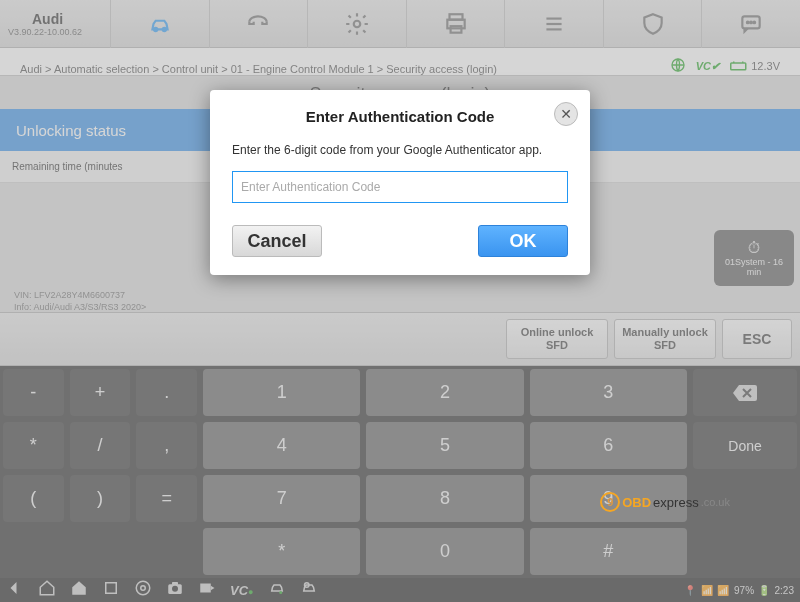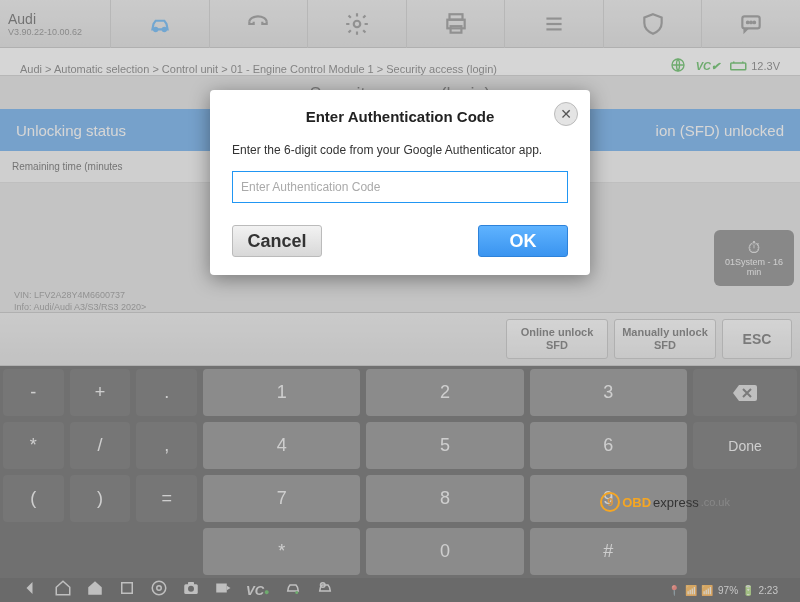--- a/index.html
+++ b/index.html
@@ -1,21 +1,21 @@
 <!DOCTYPE html>
 <html><head>
 <meta charset="utf-8">
 <style>
   * { box-sizing: border-box; margin: 0; padding: 0; font-family: Arial, Helvetica, sans-serif; }
   body { width: 800px; height: 602px; overflow: hidden; background: #d8d8d8; position: relative; }
 
   
   .topbar { height: 48px; background: linear-gradient(#e6e6e6,#d2d2d2); display: flex; align-items: center; border-bottom: 1px solid #aaa; }
   .topbar-left { width: 110px; padding: 4px 8px; }
-  .topbar-title { font-size: 14px; font-weight: normal; color: #222; }
+  .topbar-title { font-size: 14px; font-weight: bold; color: #222; margin-left: 24px; }
   .topbar-ver { font-size: 9px; color: #555; }
   .topbar-icons { flex: 1; display: flex; }
   .topbar-icon { flex: 1; display: flex; align-items: center; justify-content: center; border-left: 1px solid #bbb; height: 48px; color: #666; }
   .topbar-icon.active { color: #2196f3; }
   .topbar-icon svg { width: 26px; height: 26px; }
 
   
   .breadcrumb-row { height: 28px; background: #ffffff; display: flex; align-items: flex-end; padding: 0 20px; border-bottom: 1px solid #bbb; font-size: 11px; color: #444; }
   .breadcrumb-right { margin-left: auto; display: flex; align-items: center; gap: 10px; font-size: 11px; }
   .vc-badge { color: #1aa01a; font-weight: bold; font-style: italic; }
@@ -48,21 +48,21 @@
   .kp-left { flex: 0 0 200px; display:grid; grid-template-columns: repeat(3,1fr); grid-template-rows: repeat(4,1fr); }
   .kp-mid { flex: 1; display:grid; grid-template-columns: repeat(3,1fr); grid-template-rows: repeat(4,1fr);}
   .kp-rt { flex: 0 0 110px; display:grid; grid-template-rows: repeat(4,1fr);}
   .key { margin:3px; border-radius:4px; display:flex; align-items:center; justify-content:center; color:#eee; font-size:18px; cursor:pointer;}
   .key.dark { background:#2a2a2a; }
   .key.light { background:#5a5a5a; }
   .key.hidden { visibility:hidden; }
   .key.done { font-size:14px; font-weight:normal; }
 
   
-  .sysbar { position:absolute; left:0; right:0; bottom:0; height:24px; background:#111; display:flex; align-items:center; padding:0 22px; gap:14px; color:#ddd; }
+  .sysbar { position:absolute; left:0; right:0; bottom:0; height:24px; background:#111; display:flex; align-items:center; padding:0 6px; gap:14px; color:#ddd; }
   .sysbar .spacer { flex:1; }
   .sysbar svg { width:18px; height:18px; }
   .sysbar .tiny { font-size:10px; display:flex; align-items:center; gap:4px;}
 
   
   .modal-backdrop { position:absolute; inset:0; background:rgba(180,180,180,0.55); display:flex; align-items:flex-start; justify-content:center; padding-top:90px; z-index:50;}
   .modal { width: 380px; background:#fff; border-radius:4px; box-shadow: 0 4px 20px rgba(0,0,0,.4); padding:18px 22px 18px; position:relative;}
   .modal-title { text-align:center; font-weight:bold; font-size:15px; color:#222; margin-bottom:18px;}
   .modal-close { position:absolute; right:12px; top:12px; width:24px; height:24px; border-radius:50%; background:#e4e4e4; border:1px solid #bbb; display:flex; align-items:center; justify-content:center; font-size:14px; color:#555; cursor:pointer;}
   .modal-msg { font-size:12px; color:#333; margin-bottom:14px;}
@@ -156,21 +156,20 @@
         </svg>
       <span>12.3V</span>
     </span>
   </div>
 </div>
 
 <div class="page-title">Security access (login)</div>
 
 <div class="status-row">
   <div class="cell">Unlocking status</div>
-  <div class="cell right">ion (SFD) unlocked</div>
 </div>
 
 <div class="remaining-row">Remaining time (minutes</div>
 
 <div class="vin-block">
   <div>VIN: LFV2A28Y4M6600737</div>
   <div>Info: Audi/Audi A3/S3/RS3 2020&gt;</div>
 </div>
 
 <div class="timer-badge">

